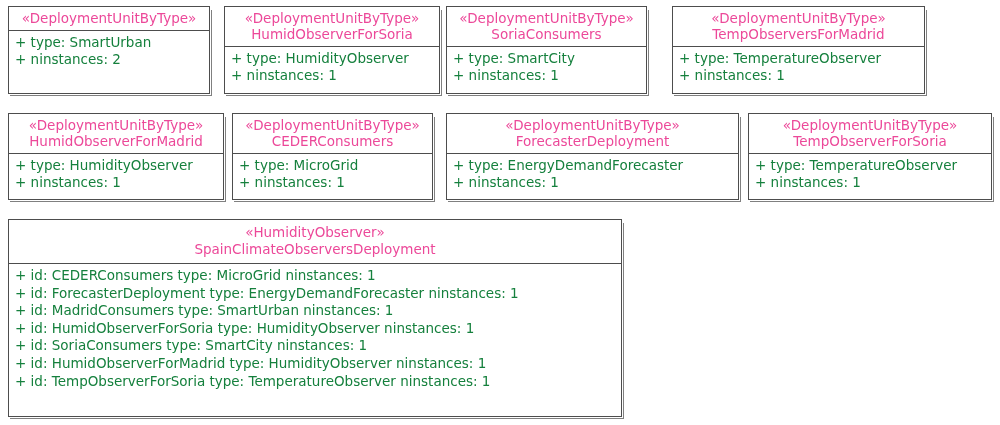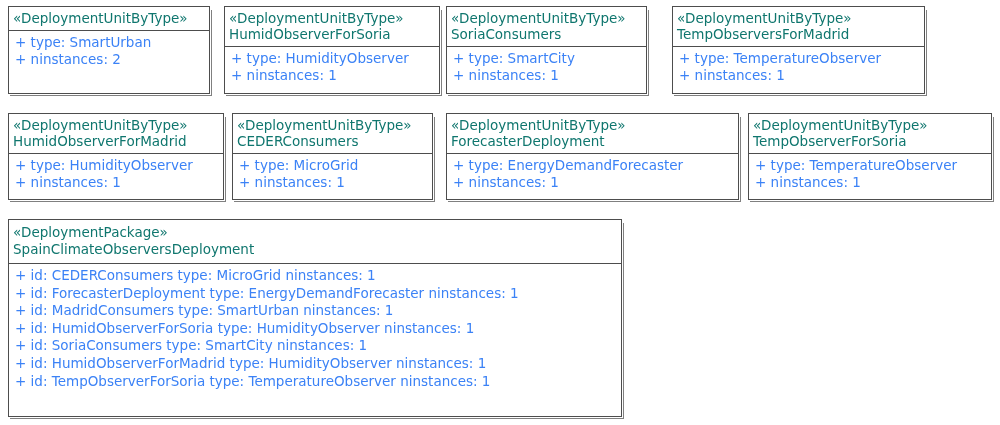--- a/index.html
+++ b/index.html
@@ -25,42 +25,42 @@
     content: "";
     position: absolute;
     left: 1px; right: -3px; bottom: -3px; top: 3px;
     border-right: 1px solid #808080;
     border-bottom: 1px solid #808080;
     pointer-events: none;
   }
 
   .uml-head {
     border-bottom: 1px solid #4d4d4d;
-    text-align: left;
+    text-align: center;
     padding: 3px 4px 4px 4px;
     line-height: 16px;
     font-size: 13.5px;
-    color: #0f766e;
+    color: #ec4899;
   }
   .stereotype { display: block; white-space: nowrap; }
   .cls-name  { display: block; white-space: nowrap; }
 
   .uml-body {
     padding: 3px 0 4px 0;
     flex: 1;
     display: flex;
     flex-direction: column;
     justify-content: flex-start;
   }
   .attr {
     font-size: 13.5px;
     line-height: 17px;
     padding: 0 5px 0 6px;
     white-space: nowrap;
-    color: #3b82f6;
+    color: #15803d;
   }
 
   .pkg .uml-head { line-height: 17px; padding: 4px 4px 5px 4px; }
   .pkg .uml-body { padding: 3px 0 5px 0; }
   .pkg .attr { line-height: 17.6px; }
 </style>
 </head>
 <body>
 
 <div id="canvas">
@@ -138,21 +138,21 @@
         <span class="stereotype">«DeploymentUnitByType»</span>
         <span class="cls-name">TempObserverForSoria</span>
       </div>
       <div class="uml-body">
         <div class="attr">+ type: TemperatureObserver</div>
         <div class="attr">+ ninstances: 1</div>
       </div>
     </div>
     <div class="uml-box pkg" style="left: 8px; top: 219px; width: 614px; height: 198px;">
       <div class="uml-head">
-        <span class="stereotype">«DeploymentPackage»</span>
+        <span class="stereotype">«HumidityObserver»</span>
         <span class="cls-name">SpainClimateObserversDeployment</span>
       </div>
       <div class="uml-body">
         <div class="attr">+ id: CEDERConsumers type: MicroGrid ninstances: 1</div>
         <div class="attr">+ id: ForecasterDeployment type: EnergyDemandForecaster ninstances: 1</div>
         <div class="attr">+ id: MadridConsumers type: SmartUrban ninstances: 1</div>
         <div class="attr">+ id: HumidObserverForSoria type: HumidityObserver ninstances: 1</div>
         <div class="attr">+ id: SoriaConsumers type: SmartCity ninstances: 1</div>
         <div class="attr">+ id: HumidObserverForMadrid type: HumidityObserver ninstances: 1</div>
         <div class="attr">+ id: TempObserverForSoria type: TemperatureObserver ninstances: 1</div>

